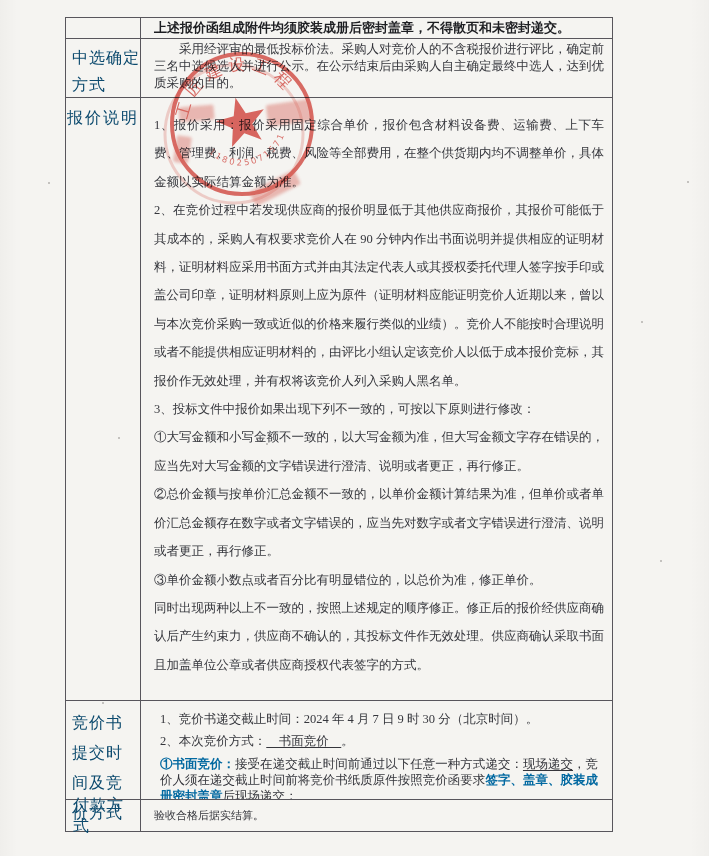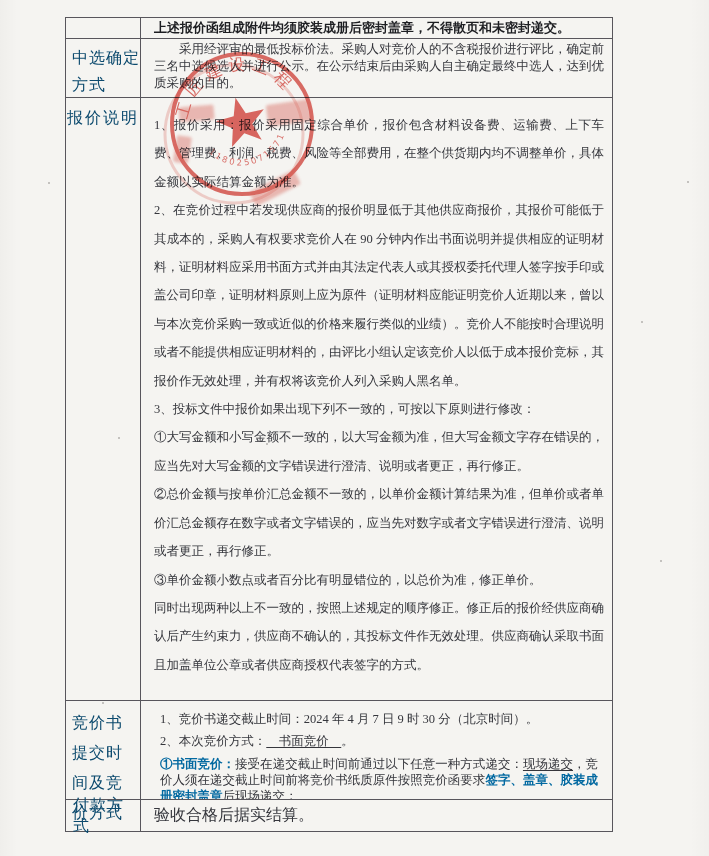--- a/index.html
+++ b/index.html
@@ -37,21 +37,21 @@
   .r-quotation .cell-content p{margin:0;font-size:12.5px;line-height:28.4px;text-align:justify;}
   
   .r-submission{height:98px;}
   .r-submission .cell-label{padding:7px 12px 0 6px;line-height:30px;}
   .r-submission .cell-content{padding-top:4px;font-size:12.5px;line-height:16.3px;text-align:justify;}
   .r-submission .cell-content p{margin:6px;}
   
   .r-payment{height:31px;}
   .r-contract{height:30px;}
   .r-payment .cell-label,.r-contract .cell-label{display:flex;align-items:center;padding-left:7px;}
-  .r-payment .cell-content,.r-contract .cell-content{display:flex;align-items:center;font-size:16px;}
+  .r-payment .cell-content,.r-contract .cell-content{display:flex;align-items:center;font-size:11px;}
   .b{font-weight:bold;color:#0369a1;}
   .u{text-decoration:underline;text-underline-offset:2px;}
   
   .stamp{position:absolute;left:158px;top:42px;width:180px;height:166px;
          mix-blend-mode:multiply;opacity:0.92;pointer-events:none;}
   
   .speck{position:absolute;width:2px;height:2px;border-radius:50%;background:rgba(70,68,66,0.38);}
 </style>
 </head>
 <body>

